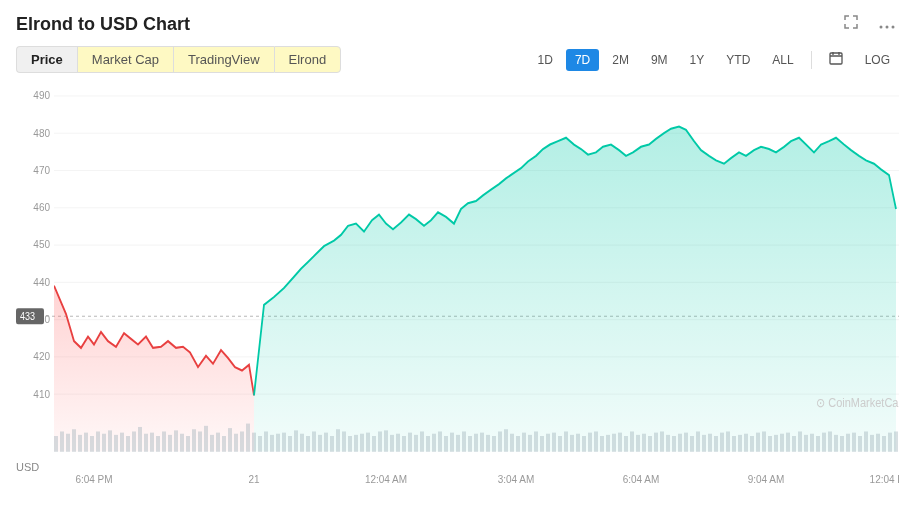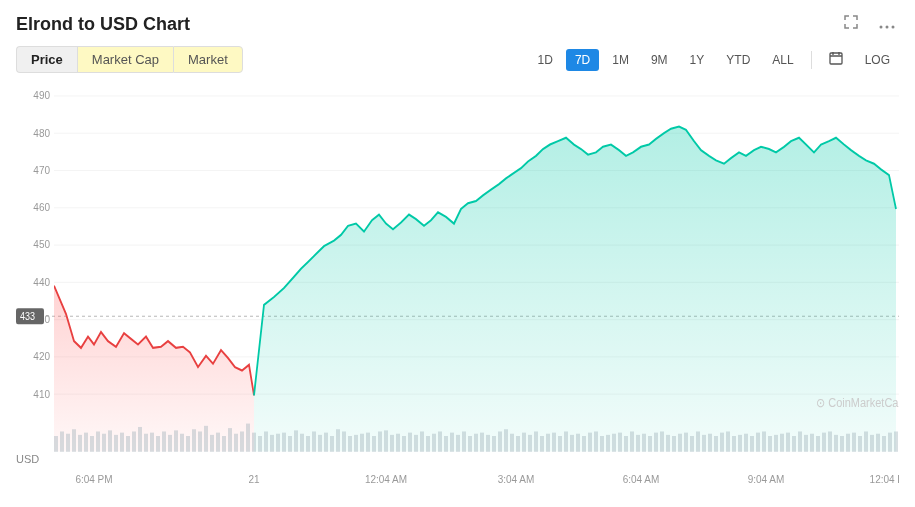--- a/index.html
+++ b/index.html
@@ -104,21 +104,21 @@
       flex: 1;
       position: relative;
       overflow: hidden;
     }
     .chart-svg {
       width: 100%;
       height: 100%;
     }
     .usd-label {
       position: absolute;
-      bottom: 32px;
+      bottom: 24px;
       left: 0;
       font-size: 11px;
       color: #888;
     }
   </style>
 </head>
 <body>
 
 <div class="container">
   <div class="header-row">
@@ -136,26 +136,27 @@
           <circle cx="14" cy="2" r="1.5" fill="#888"></circle>
         </svg>
       </button>
     </div>
   </div>
 
   <div class="tabs-and-controls">
     <div class="tabs">
       <div class="tab active">Price</div>
       <div class="tab">Market Cap</div>
-      <div class="tab">Market</div>
+      <div class="tab">TradingView</div>
+      <div class="tab">Elrond</div>
     </div>
     <div class="controls">
       <button class="ctrl-btn">1D</button>
       <button class="ctrl-btn active">7D</button>
-      <button class="ctrl-btn">1M</button>
+      <button class="ctrl-btn">2M</button>
       <button class="ctrl-btn">9M</button>
       <button class="ctrl-btn">1Y</button>
       <button class="ctrl-btn">YTD</button>
       <button class="ctrl-btn">ALL</button>
       <div class="ctrl-sep"></div>
       <button class="ctrl-btn">
         <svg width="14" height="14" viewBox="0 0 14 14" fill="none" stroke="#555" stroke-width="1.3">
           <rect x="1" y="2" width="12" height="11" rx="1"></rect>
           <path d="M1 5h12M4 1v3M10 1v3"></path>
         </svg>

